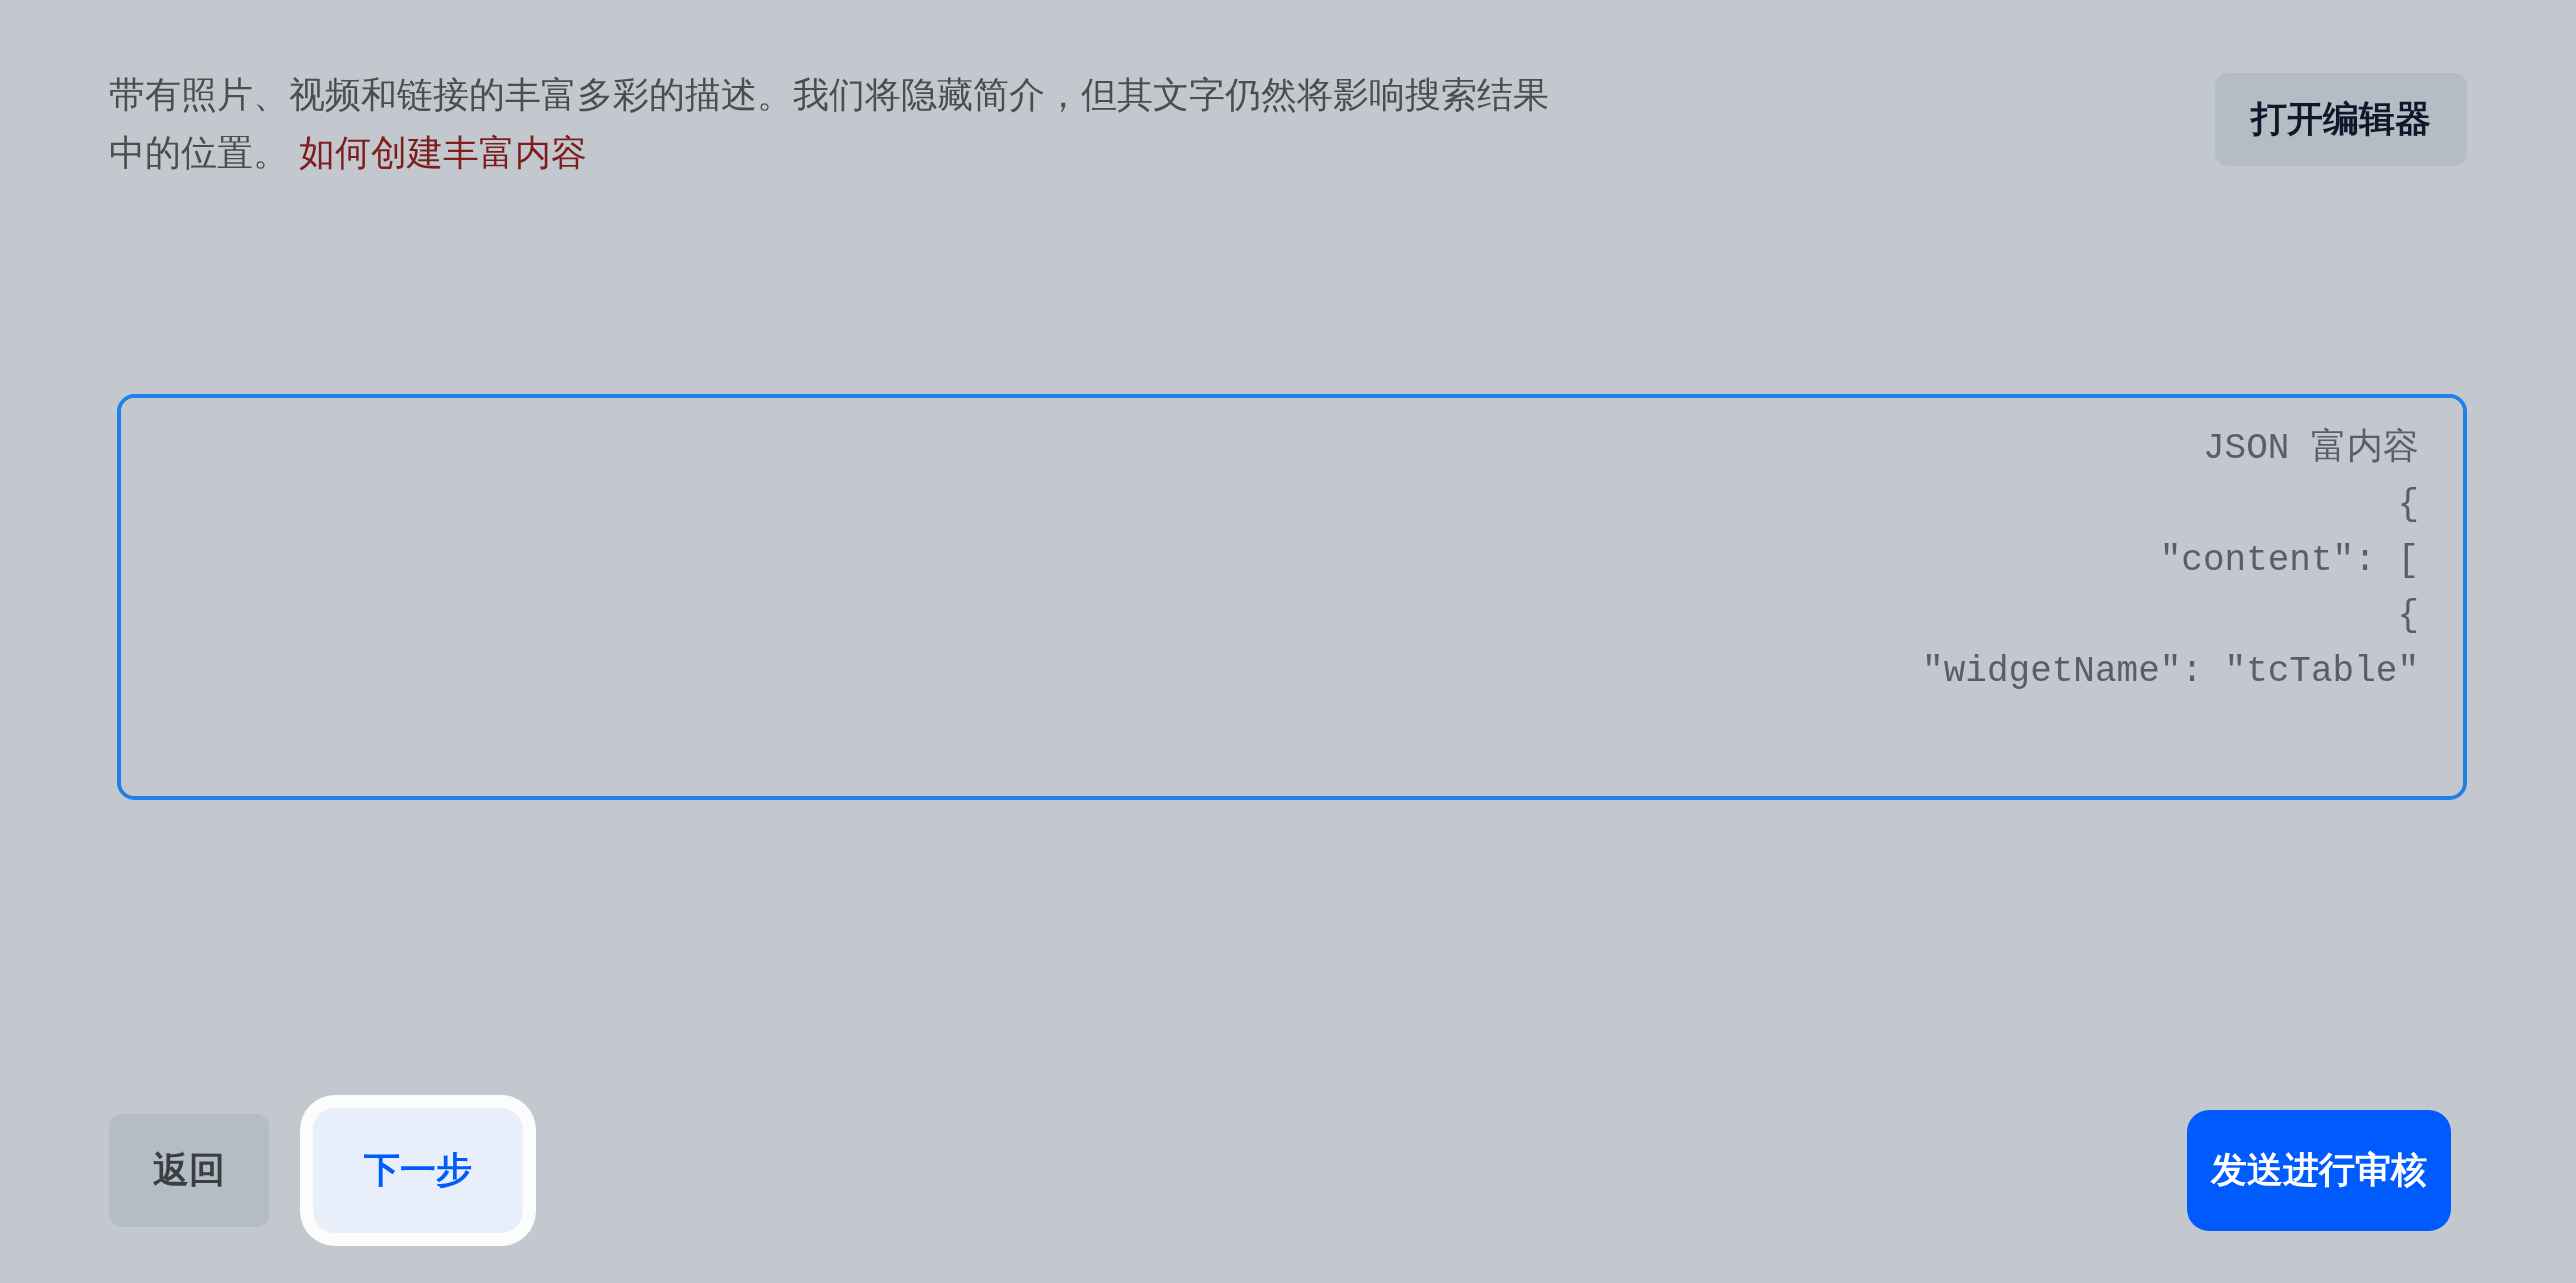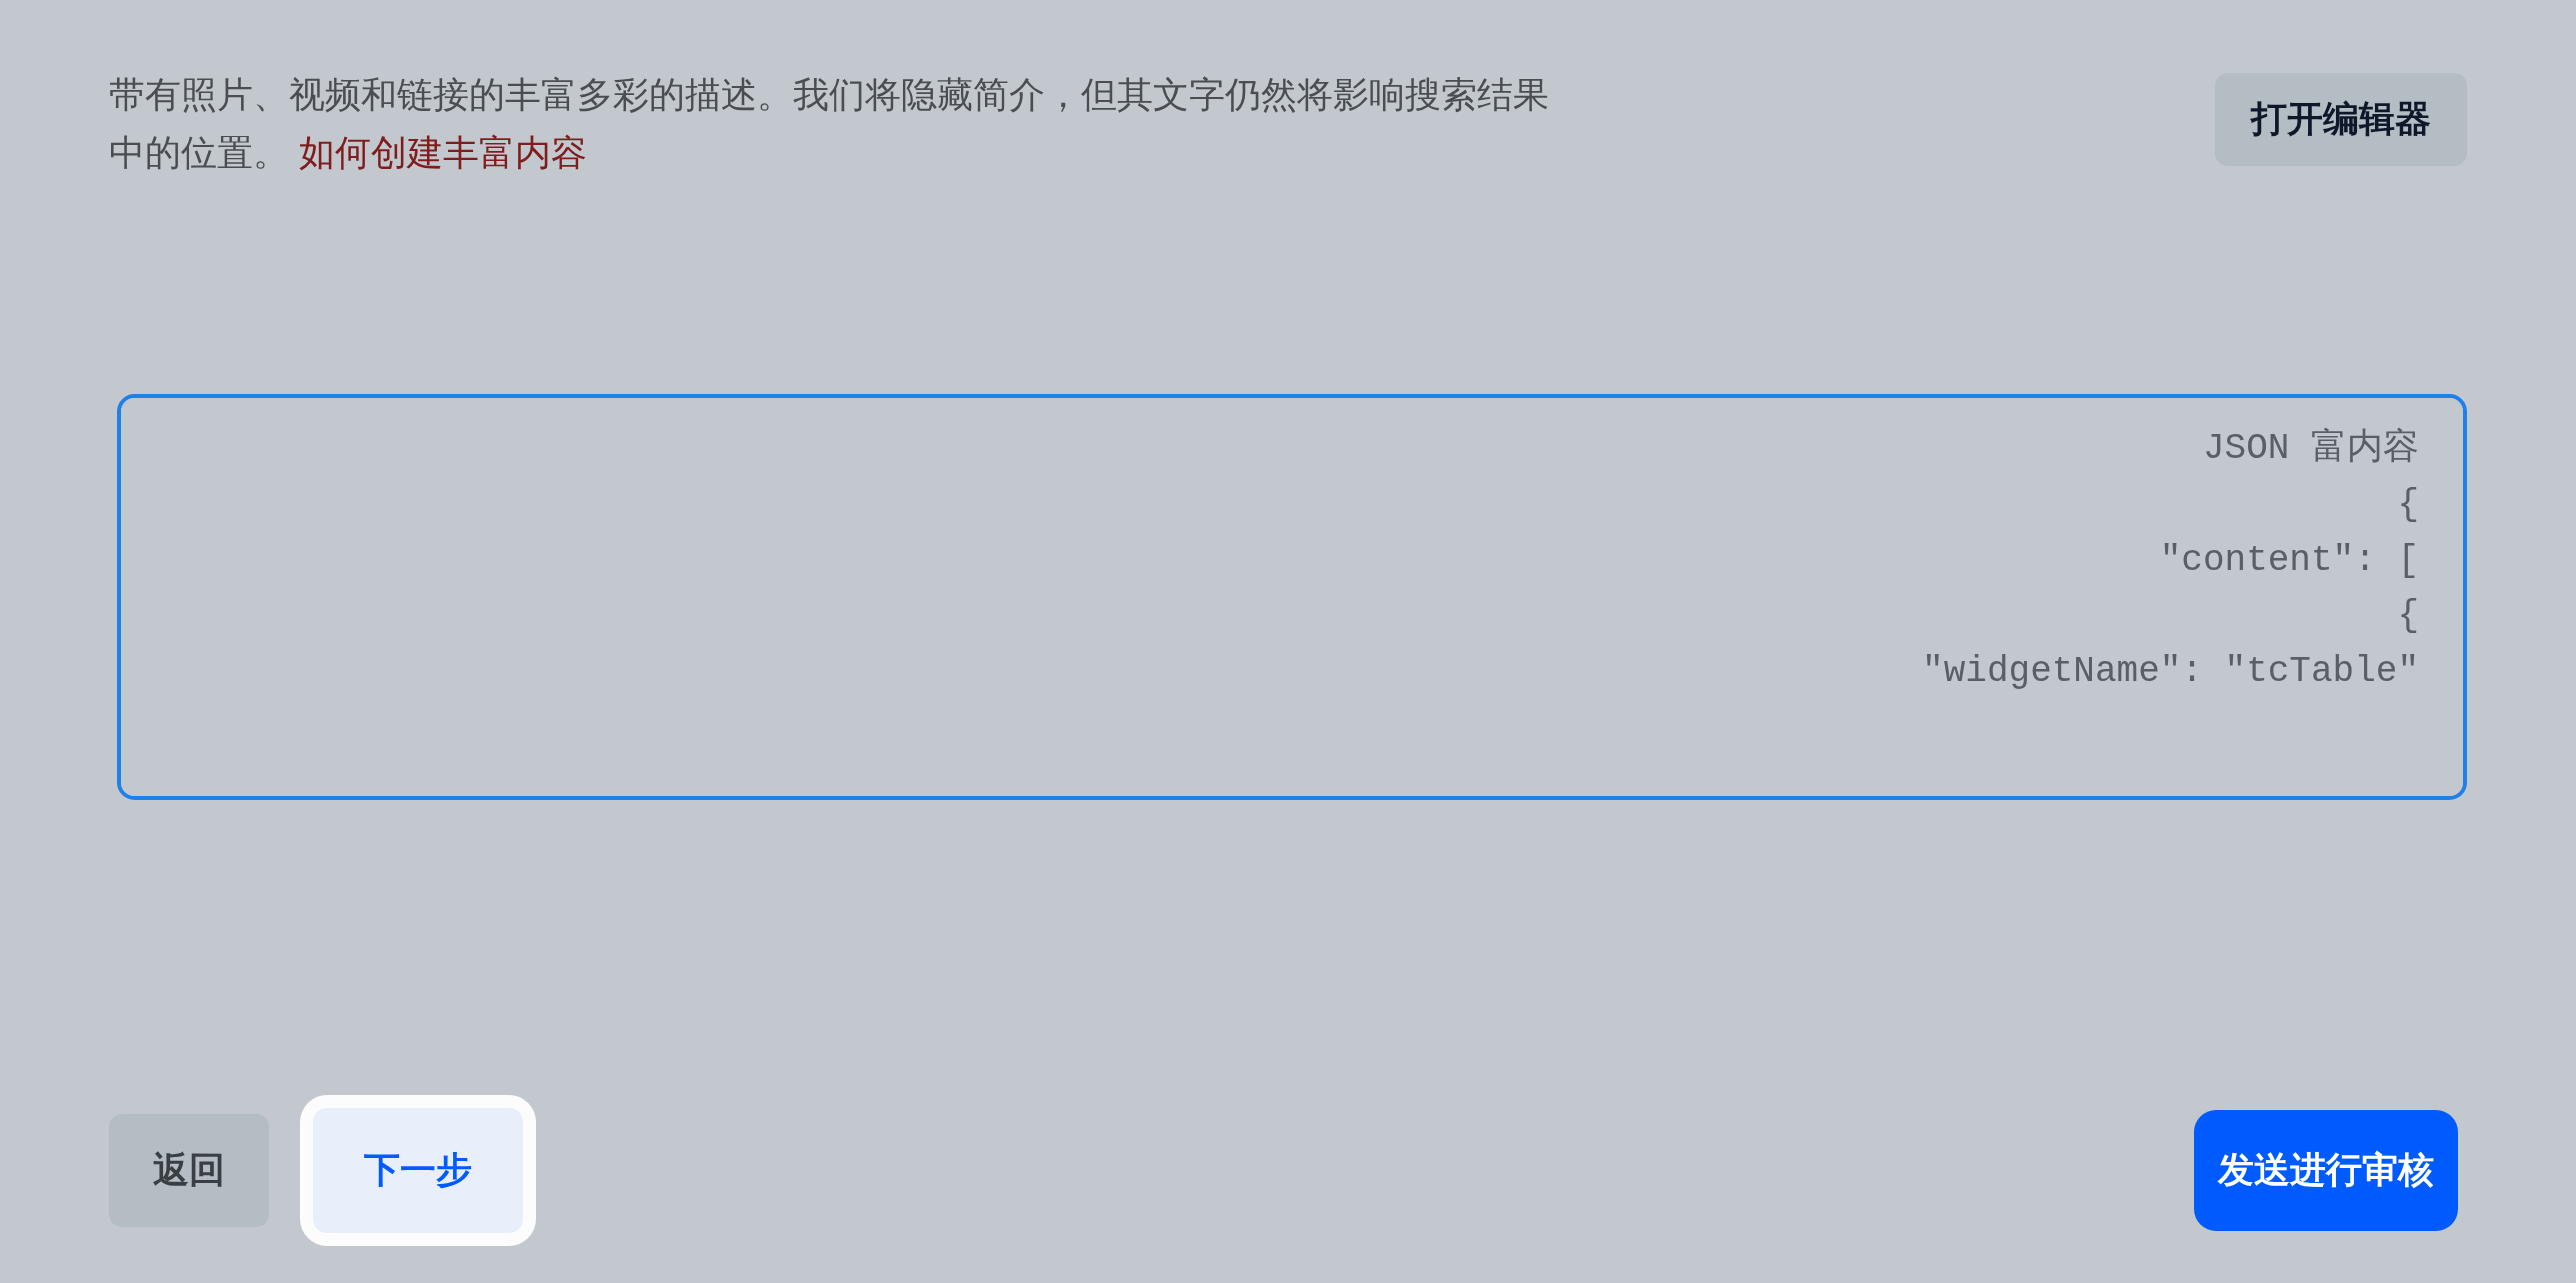--- a/index.html
+++ b/index.html
@@ -101,21 +101,21 @@
       background: #c9cfd4;
       height: 31px;
       display: block;
     }
     .json-textarea::-webkit-scrollbar-button:single-button:vertical:decrement {
       background: #c9cfd4;
     }
     .footer {
       position: absolute;
       left: 109px;
-      right: 118px;
+      right: 125px;
       bottom: 51px;
       display: flex;
       justify-content: space-between;
       align-items: center;
     }
     .footer-left {
       display: flex;
       gap: 44px;
       align-items: center;
     }
@@ -125,21 +125,21 @@
       border-radius: 13px;
       padding: 32px 44px;
       font-size: 36px;
       font-weight: 700;
       color: #3a3f44;
       cursor: pointer;
     }
     .next-btn {
       background: #e8effa;
       border: none;
-      border-radius: 14px;
+      border-radius: 22px;
       padding: 38px 51px;
       font-size: 36px;
       font-weight: 700;
       color: #005bff;
       cursor: pointer;
       box-shadow: 0 0 0 13px rgba(255, 255, 255, 0.95);
     }
     .submit-btn {
       background: #005bff;
       border: none;

